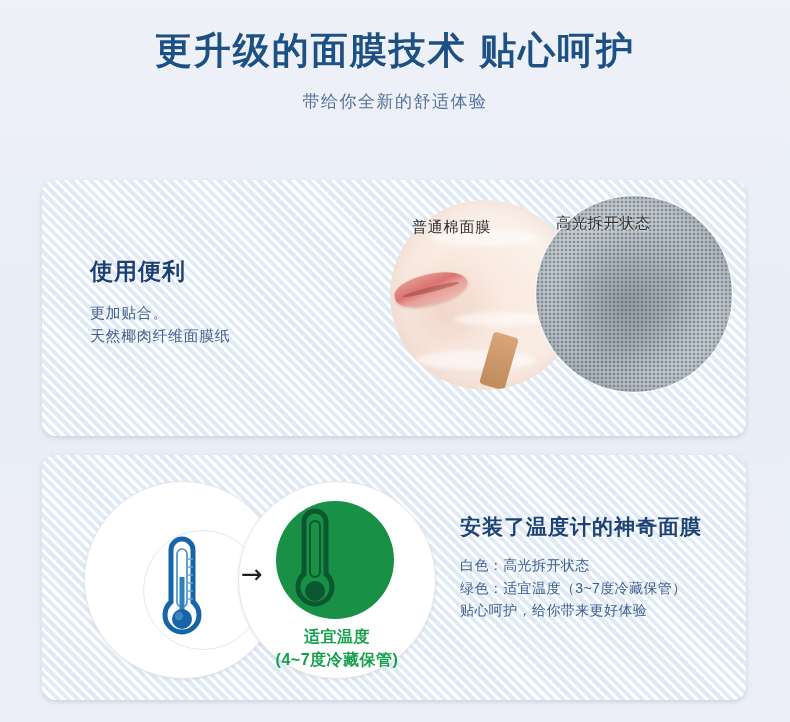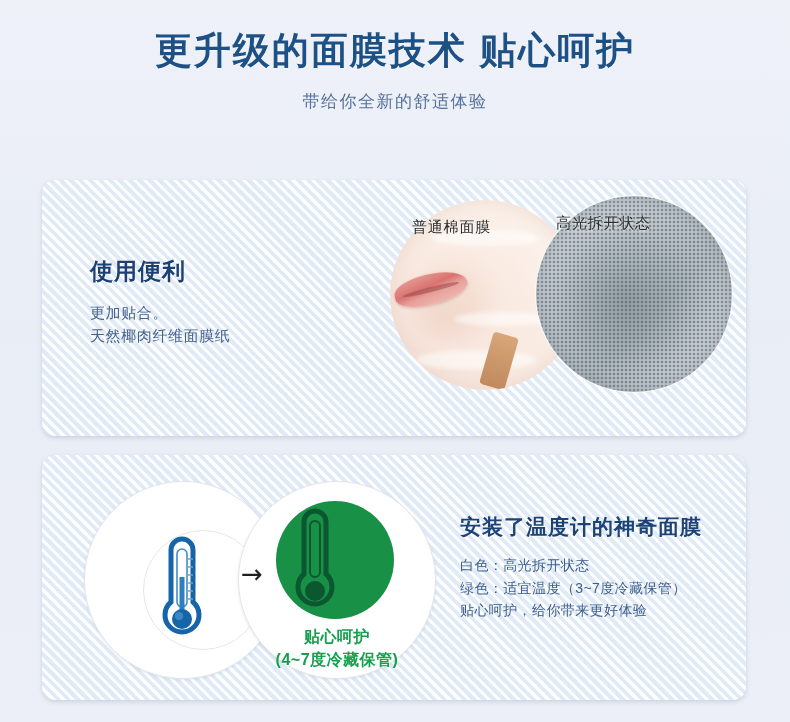--- a/index.html
+++ b/index.html
@@ -306,21 +306,21 @@
       <svg width="66" height="110" viewBox="0 0 66 110" xmlns="http://www.w3.org/2000/svg">
         <path d="M33 6 a11 11 0 0 1 11 11 v52 a17 17 0 1 1 -22 0 v-52 a11 11 0 0 1 11 -11 z" fill="none" stroke="#0b5730" stroke-width="5"></path>
         <rect x="28" y="16" width="10" height="56" rx="5" fill="none" stroke="#0b5730" stroke-width="2"></rect>
         <circle cx="33" cy="86" r="10" fill="#0b5730"></circle>
       </svg>
     </div>
 
     <div class="arrow">→</div>
 
     <div class="green-caption">
-      <div>贴心呵护</div>
+      <div>适宜温度</div>
       <div>(4~7度冷藏保管)</div>
     </div>
 
   </div>
 
   <div class="c2-text">
     <div class="c2-title">安装了温度计的神奇面膜</div>
     <div class="c2-line">白色：高光拆开状态</div>
     <div class="c2-line">绿色：适宜温度（3~7度冷藏保管）</div>
     <div class="c2-line">贴心呵护，给你带来更好体验</div>

